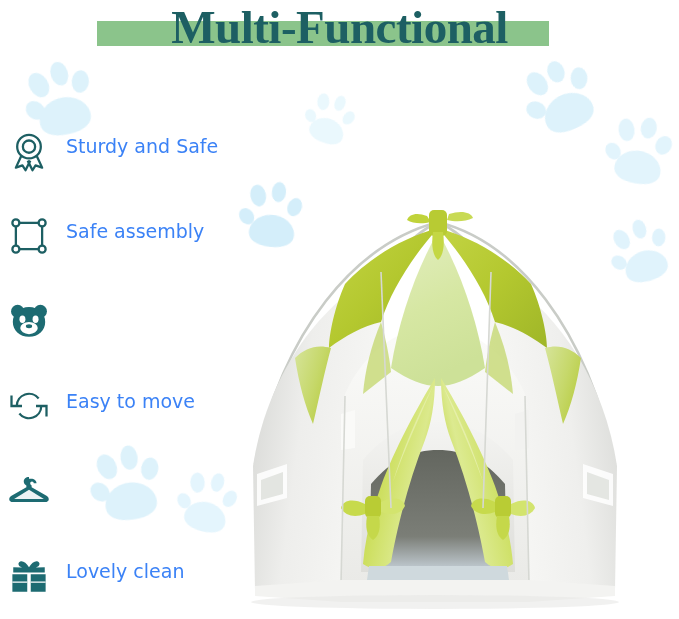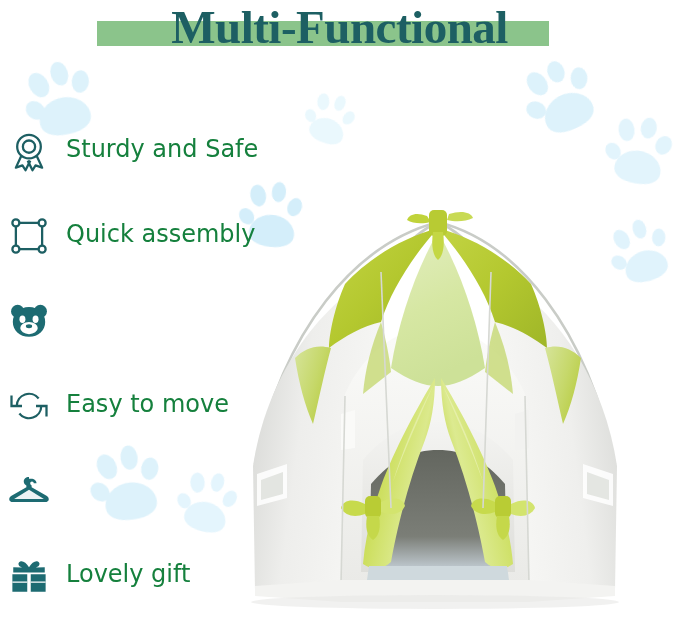--- a/index.html
+++ b/index.html
@@ -66,22 +66,22 @@
     left: 8px;
     top: 5px;
     width: 42px;
     height: 42px;
   }
   .feature-icon svg { display: block; width: 42px; height: 42px; }
   .feature-label {
     position: absolute;
     left: 66px;
     top: 10px;
-    font-size: 24px;
-    color: #15803d;
+    font-size: 19px;
+    color: #3b82f6;
     white-space: nowrap;
     font-family: "DejaVu Sans", sans-serif;
   }
 
   
   .product {
     position: absolute;
     left: 195px;
     top: 198px;
     width: 480px;
@@ -217,21 +217,21 @@
         <svg viewBox="0 0 48 48">
           <g stroke="#1d5f63" stroke-width="2.6" fill="none">
             <rect x="9" y="9" width="30" height="30"></rect>
             <circle cx="9" cy="9" r="4" fill="#ffffff"></circle>
             <circle cx="39" cy="9" r="4" fill="#ffffff"></circle>
             <circle cx="9" cy="39" r="4" fill="#ffffff"></circle>
             <circle cx="39" cy="39" r="4" fill="#ffffff"></circle>
           </g>
         </svg>
       </div>
-      <div class="feature-label">Quick assembly</div>
+      <div class="feature-label">Safe assembly</div>
     </div>
 
     <div class="feature-row">
       <div class="feature-icon">
         <svg viewBox="0 0 48 48">
           <g fill="#1d6b72">
             <circle cx="11" cy="13" r="7.5"></circle>
             <circle cx="37" cy="13" r="7.5"></circle>
             <path d="M24 8c11 0 18.5 7.5 18.5 17S35 42 24 42 5.5 34.5 5.5 25 13 8 24 8z"></path>
           </g>
@@ -276,21 +276,21 @@
           <g fill="#1d6b72">
             <path d="M24 14c-3-5-7-7.5-10-6.5S11 13 16 14.2L6 14v6h36v-6l-10 .2c5-1.2 5-5.7 2-6.7S27 9 24 14z"></path>
             <rect x="5" y="22" width="17" height="20"></rect>
             <rect x="26" y="22" width="17" height="20"></rect>
           </g>
           <g stroke="#ffffff" stroke-width="1.6" fill="none">
             <path d="M5 31 H22 M26 31 H43"></path>
           </g>
         </svg>
       </div>
-      <div class="feature-label">Lovely gift</div>
+      <div class="feature-label">Lovely clean</div>
     </div>
   </div>
 
   <div class="product">
     <svg viewBox="0 0 480 418" width="480" height="418">
       <defs>
         <linearGradient id="gWhiteL" x1="0" y1="0" x2="1" y2="0.3">
           <stop offset="0%" stop-color="#d3d4d1"></stop>
           <stop offset="45%" stop-color="#eeeeec"></stop>
           <stop offset="100%" stop-color="#f7f7f5"></stop>

